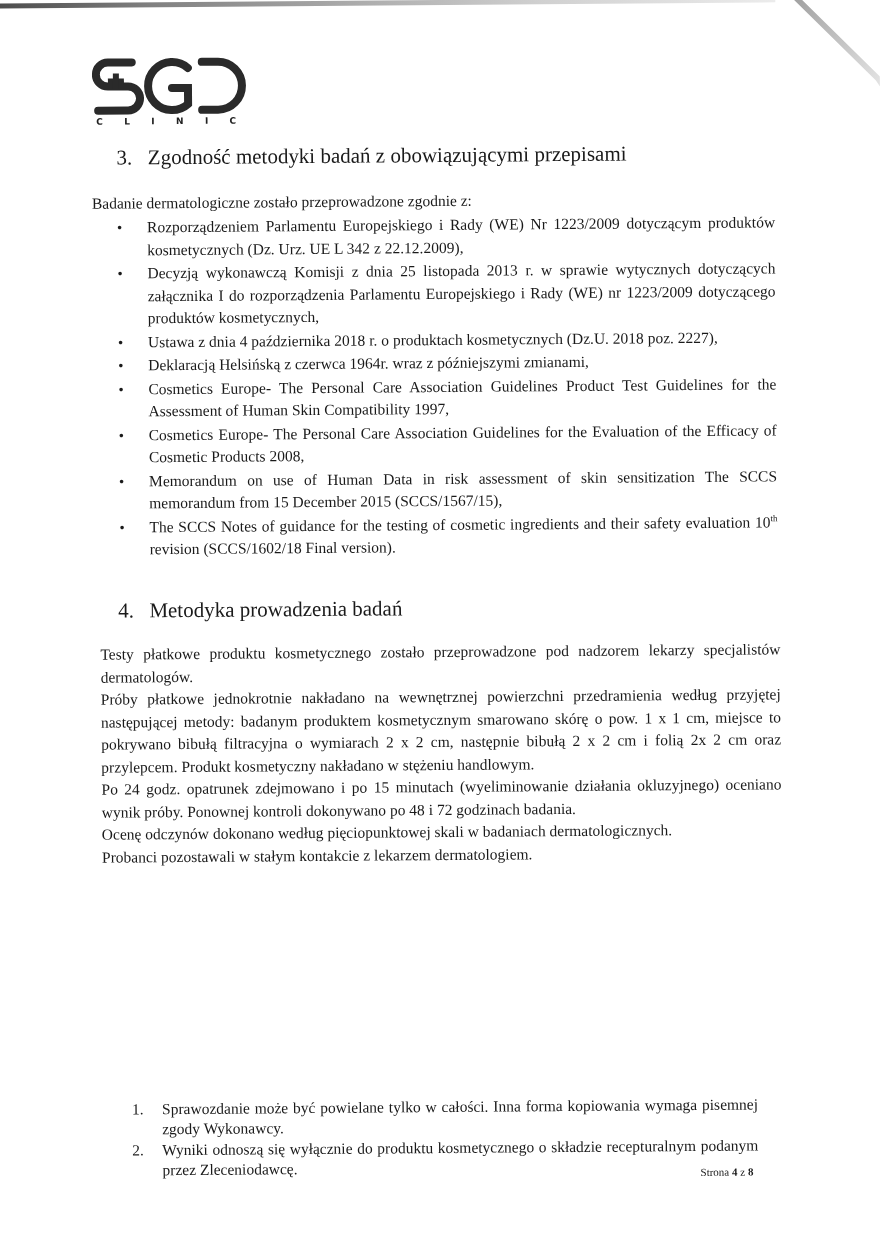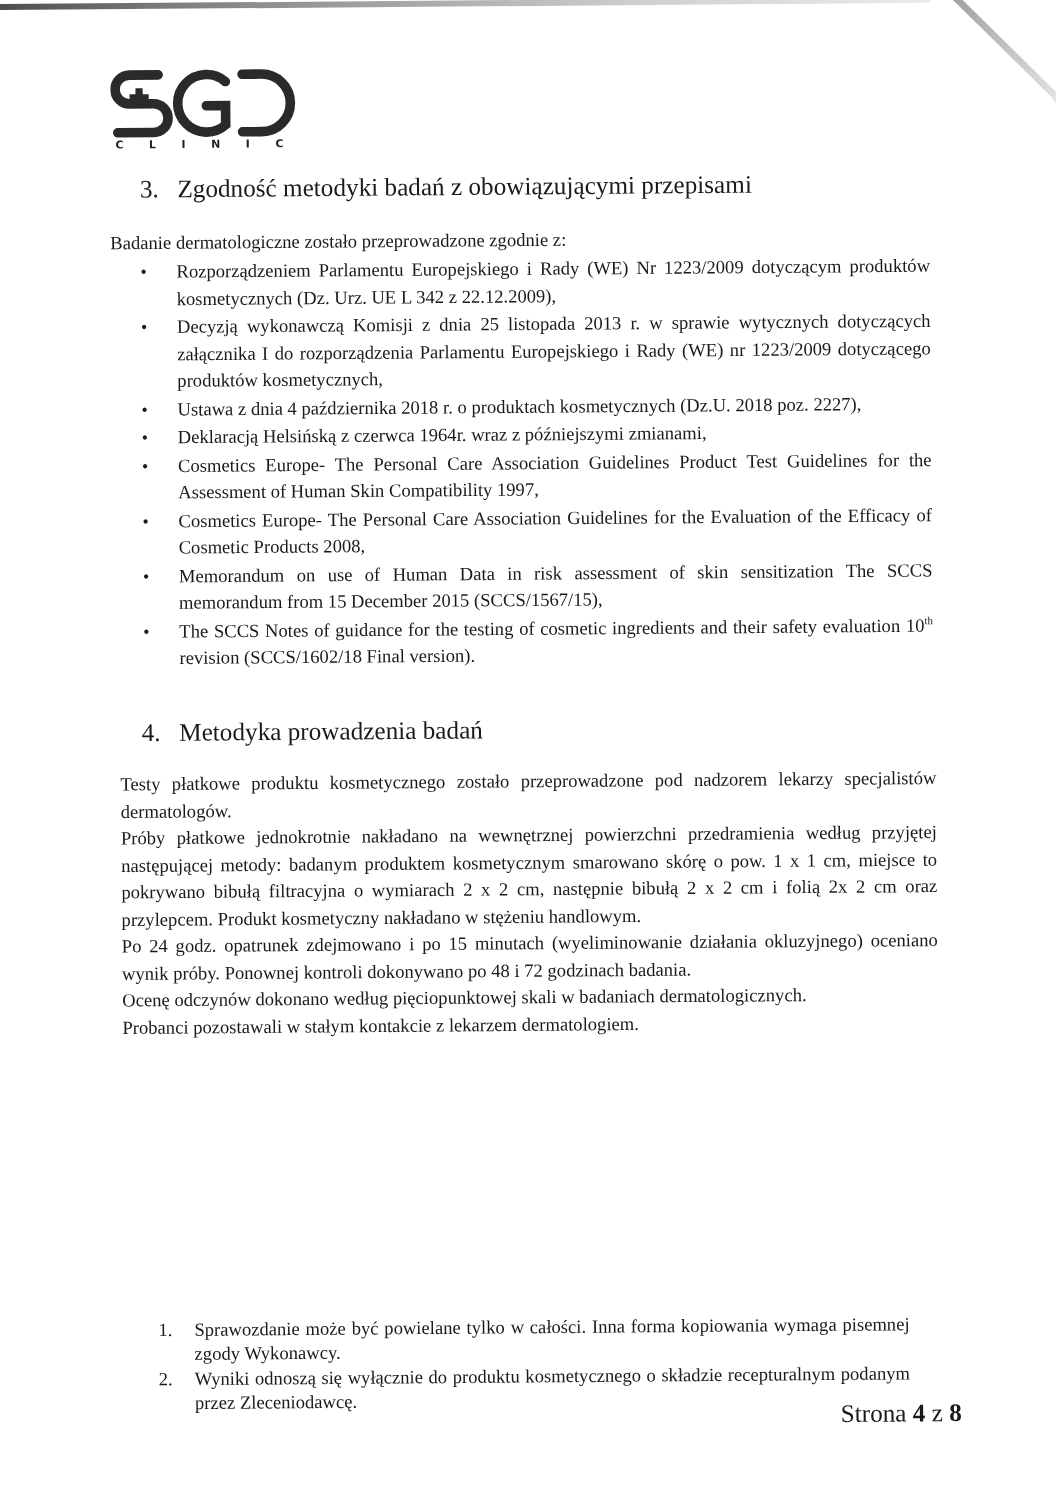--- a/index.html
+++ b/index.html
@@ -111,21 +111,21 @@
       text-align: justify;
       margin-bottom: 1px;
     }
     .footnotes li .fnum {
       position: absolute;
       left: 0; top: 0;
     }
     .page-number {
       position: absolute;
       left: 696px; top: 1168px;
-      font-size: 21px;
+      font-size: 11px;
     }
     .page-number b { font-weight: bold; }
     sup { font-size: 9px; line-height: 0; }
   </style>
 </head>
 <body>
 
 <div class="page">
 
   <div class="scan-top-edge"></div>

